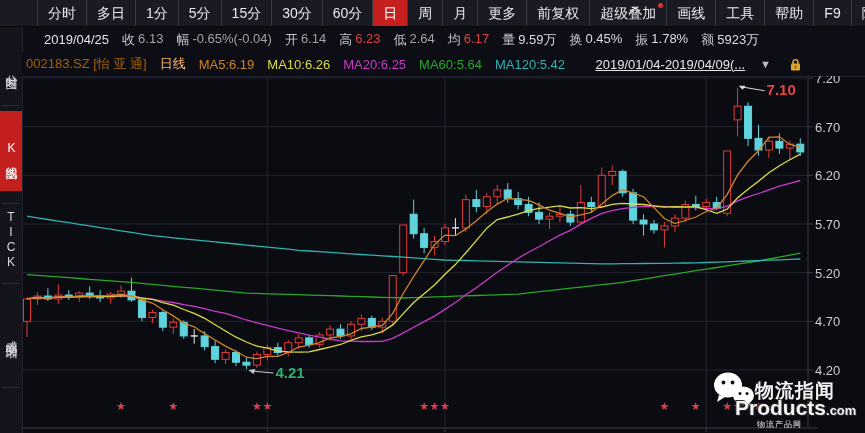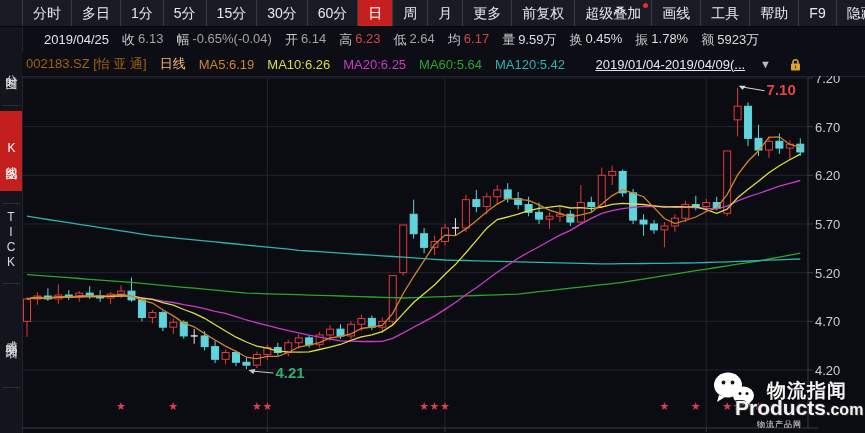--- a/index.html
+++ b/index.html
@@ -1,20 +1,20 @@
 <!DOCTYPE html>
 <html><head>
 <meta charset="utf-8">
 <style>
   html,body{margin:0;padding:0;background:#000;}
   .app{position:relative;width:865px;height:433px;background:#0b0b12;overflow:hidden;
        font-family:"Liberation Sans","DejaVu Sans",sans-serif;-webkit-font-smoothing:antialiased;}
   
   .menubar{position:absolute;left:0;top:0;width:865px;height:27px;background:#1a1a24;
-           display:flex;align-items:stretch;padding-left:22px;box-sizing:border-box;border-bottom:1px solid #05050a;}
+           display:flex;align-items:stretch;padding-left:37px;box-sizing:border-box;border-bottom:1px solid #05050a;}
   .menu-item{position:relative;flex:0 0 auto;padding:0 10px;line-height:26px;font-size:14px;color:#e8e8ec;
              border-right:1px solid #3a3a44;white-space:nowrap;cursor:default;}
   .menu-item:first-child{border-left:1px solid #3a3a44;}
   .menu-item.active{background:#c51f1f;color:#fff;}
   .menu-item.push{margin-left:auto;}
   .dot{position:absolute;top:3px;right:3px;width:5px;height:5px;border-radius:50%;background:#e03030;}
   
   .infobar{position:absolute;left:22px;top:27px;right:0;height:25px;background:#0d0d15;display:flex;
            align-items:center;gap:13px;padding-left:22px;font-size:13px;white-space:nowrap;overflow:hidden;}
   .info-date{color:#e2e2e8;}
@@ -35,25 +35,25 @@
   .chartheader{position:absolute;left:22px;top:52px;right:0;height:24px;background:#0d0d15;display:flex;
                align-items:center;gap:13px;padding-left:4px;font-size:13px;white-space:nowrap;border-bottom:1px solid #22222e;}
   .ch-code{color:#a16207;} .ch-period{color:#fdba74;}
   .ch-range{color:#e6e6ea;text-decoration:underline;margin-left:auto;cursor:pointer;text-align:right;}
   .ch-tri{color:#b8bcc4;font-size:11px;margin-left:2px;cursor:pointer;}
   .ch-lock{margin:0 64px 0 6px;display:inline-flex;cursor:pointer;}
   
   .chart-svg{position:absolute;left:22px;top:76px;}
   
   .wm{position:absolute;right:0;bottom:0;width:152px;height:64px;z-index:5;}
-  .wm-row1{position:absolute;left:0;top:2px;display:flex;align-items:center;gap:12px;}
+  .wm-row1{position:absolute;left:0;top:2px;display:flex;align-items:center;gap:0;}
   .wm-title{color:#f5f5f5;font-size:19px;font-weight:bold;letter-spacing:1px;text-shadow:0 1px 2px rgba(0,0,0,.8);}
   .wm-row2{position:absolute;left:22px;top:28px;color:#f2f2f2;font-weight:bold;font-size:21px;
            text-shadow:1px 1px 0 #2a2a2a,-1px -1px 0 #2a2a2a;line-height:22px;}
-  .wm-com{font-size:16px;}
+  .wm-com{font-size:13px;}
   .wm-cn{position:absolute;left:44px;top:50px;font-size:8px;color:#e8e8e8;font-weight:normal;letter-spacing:1px;}
 </style>
 </head>
 <body>
 
 <div class="app">
 
   <div class="menubar" id="menubar">
       <div class="menu-item">分时</div>
       <div class="menu-item">多日</div>

